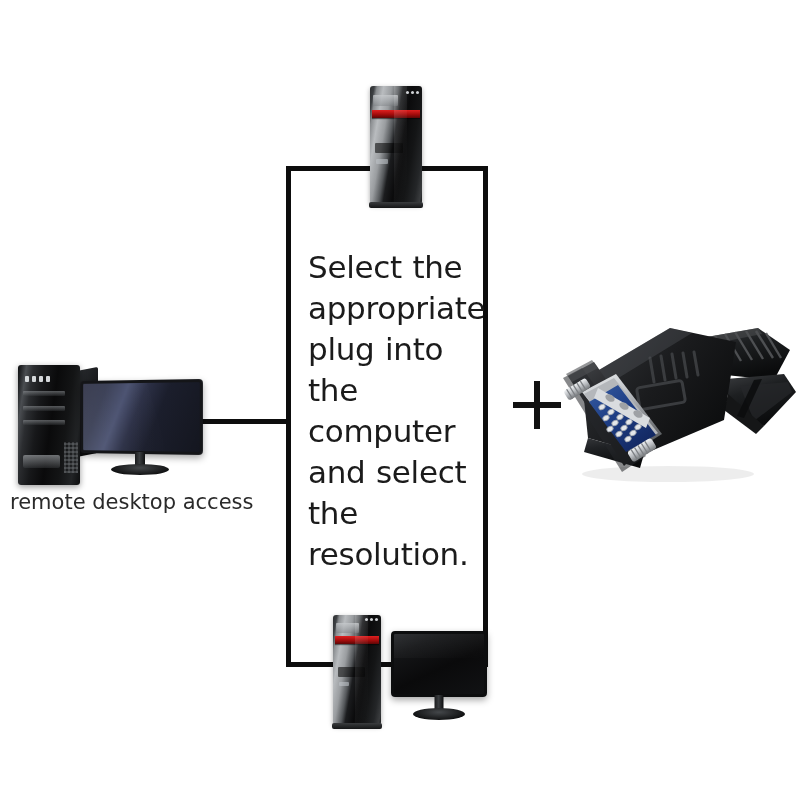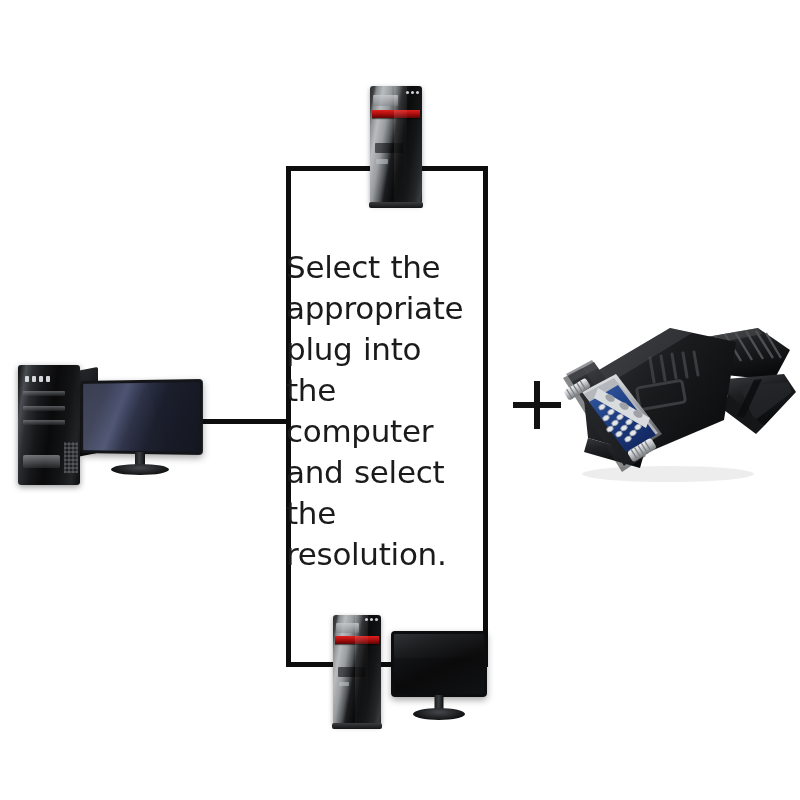--- a/index.html
+++ b/index.html
@@ -40,21 +40,21 @@
   #plus-sign .pbar {
     position: absolute;
     background: #111111;
   }
   #plus-sign .pbar.h { left: 2px; top: 23px; width: 48px; height: 6px; }
   #plus-sign .pbar.v { left: 23px; top: 2px; width: 6px; height: 48px; }
 
   
   #instruction-text {
     position: absolute;
-    left: 286px;
+    left: 308px;
     top: 247px;
     width: 182px;
     font-size: 31px;
     line-height: 41px;
     color: #1b1b1b;
     font-family: "DejaVu Sans", sans-serif;
     font-weight: 400;
     letter-spacing: -0.3px;
     word-spacing: 1px;
   }
@@ -342,20 +342,21 @@
   </div>
 
   <div class="monitor" id="monitor-remote">
     <div class="screen">
       <div class="hl"></div>
     </div>
     <div class="neck"></div>
     <div class="foot"></div>
   </div>
 
+  <div class="caption" id="caption-remote">remote desktop access</div>
 
   <div class="tower" id="tower-top">
     <div class="body">
       <div class="bay"></div>
       <div class="red-stripe"></div>
       <div class="panel-dark"></div>
       <div class="logo"></div>
       <div class="leds">
           <i></i>
           <i></i>

